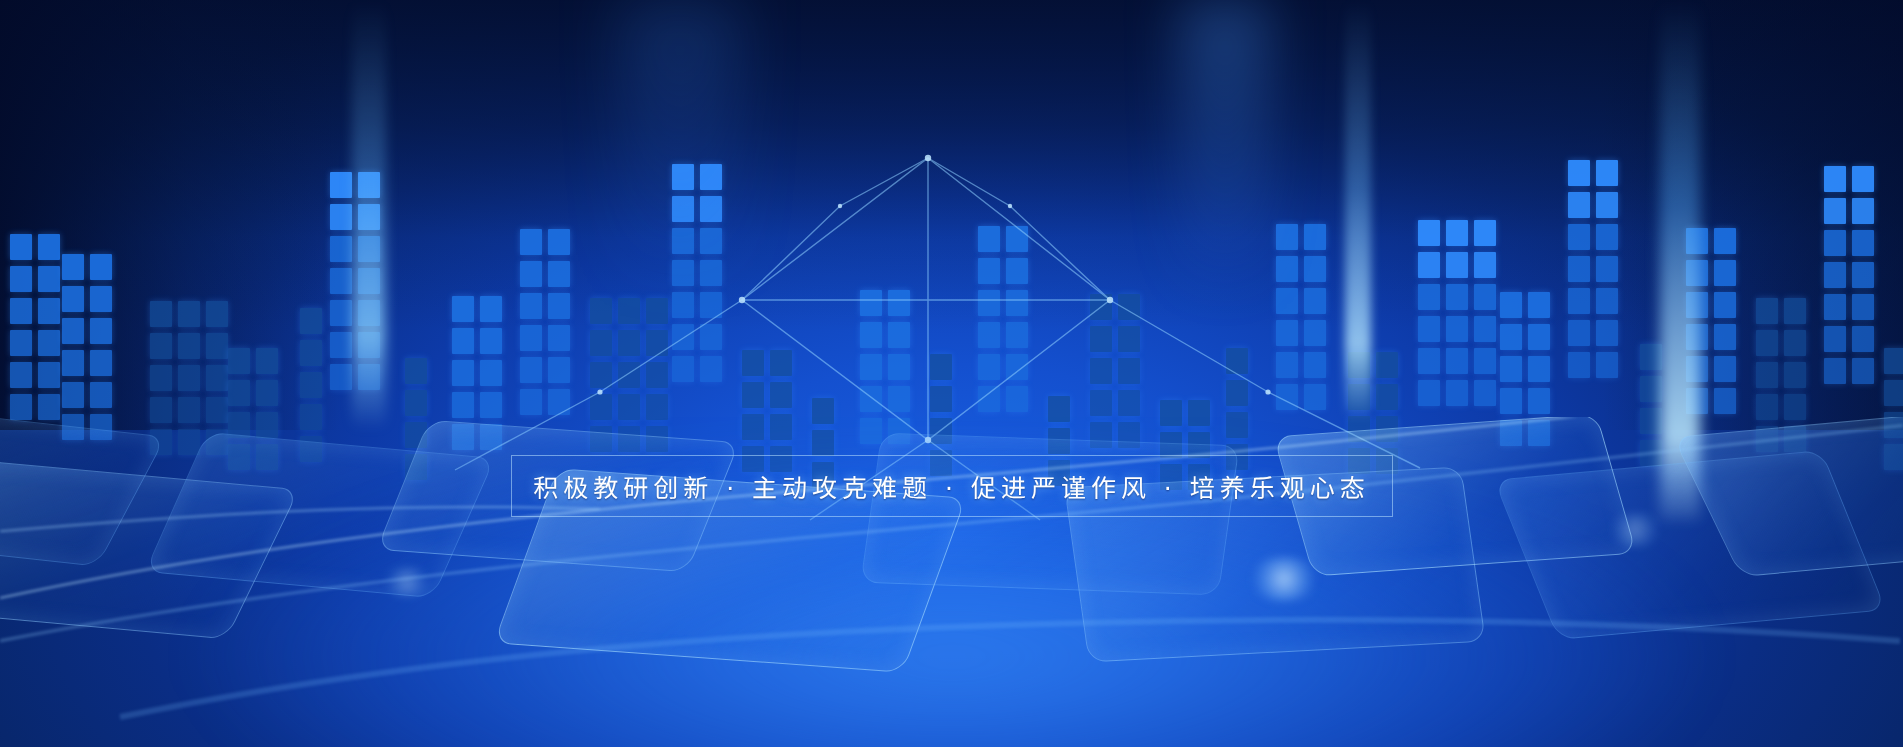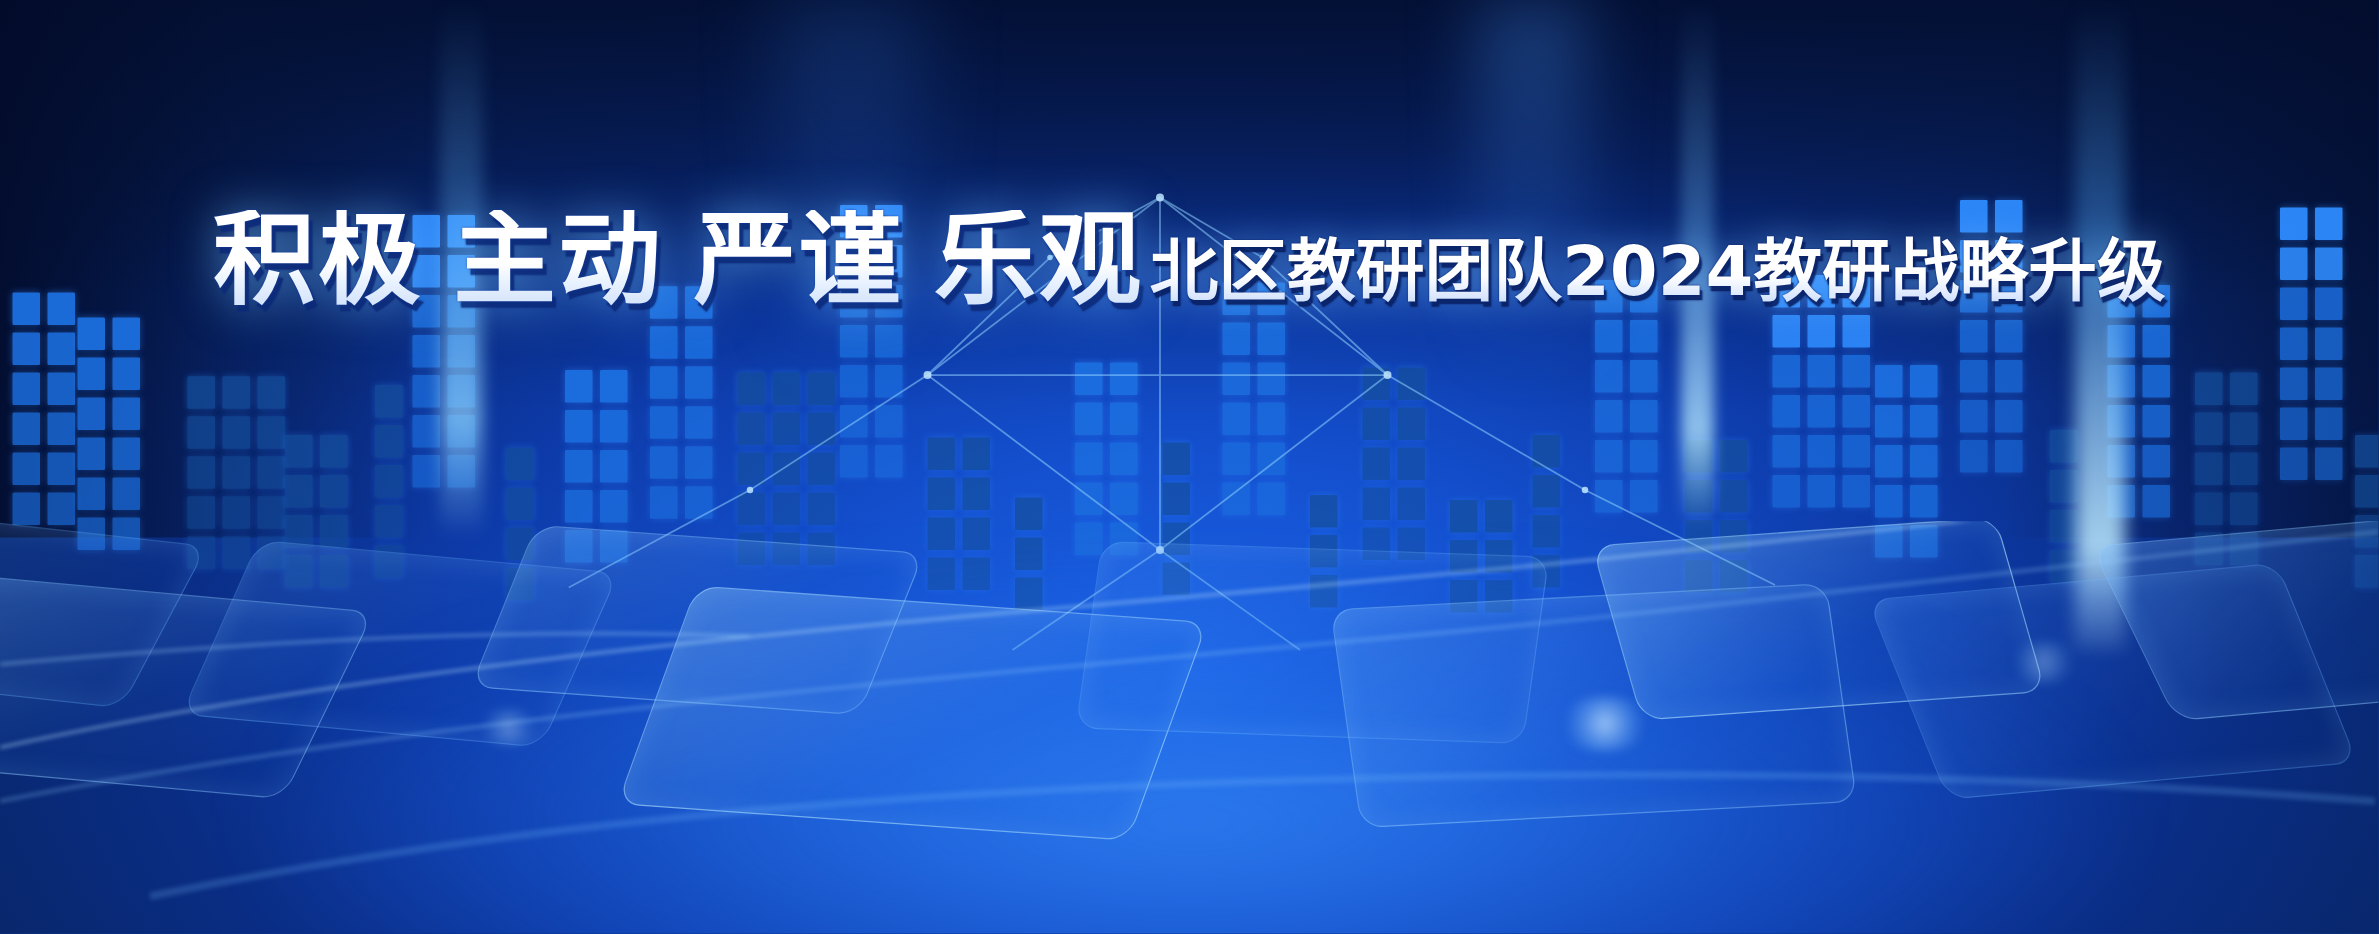--- a/index.html
+++ b/index.html
@@ -567,22 +567,19 @@
       <path d="M-40 118 C 240 92, 430 86, 600 92" stroke="rgba(170,220,255,.45)" stroke-width="2" fill="none"></path>
     </svg>
 
     <div class="bokeh" style="left:1245px;top:140px;width:78px;height:44px;"></div>
     <div class="bokeh" style="left:380px;top:150px;width:54px;height:30px;opacity:.55;"></div>
     <div class="bokeh" style="left:1605px;top:96px;width:60px;height:34px;opacity:.5;"></div>
   </div>
 
   <div class="content">
 
-    <div class="title-wrap">
-      <div class="title-main">
-        <span>积极</span><span class="dot">·</span><span>主动</span><span class="dot">·</span><span>严谨</span><span class="dot">·</span><span>乐观</span>
-      </div>
-      <div class="title-sub">北区教研团队2024教研战略升级</div>
+
+    <div class="tag-box">
+      <div class="tag-text">积极教研创新 · 主动攻克难题 · 促进严谨作风 · 培养乐观心态</div>
     </div>
-
 
   </div>
 </div>
 
 </body></html>

